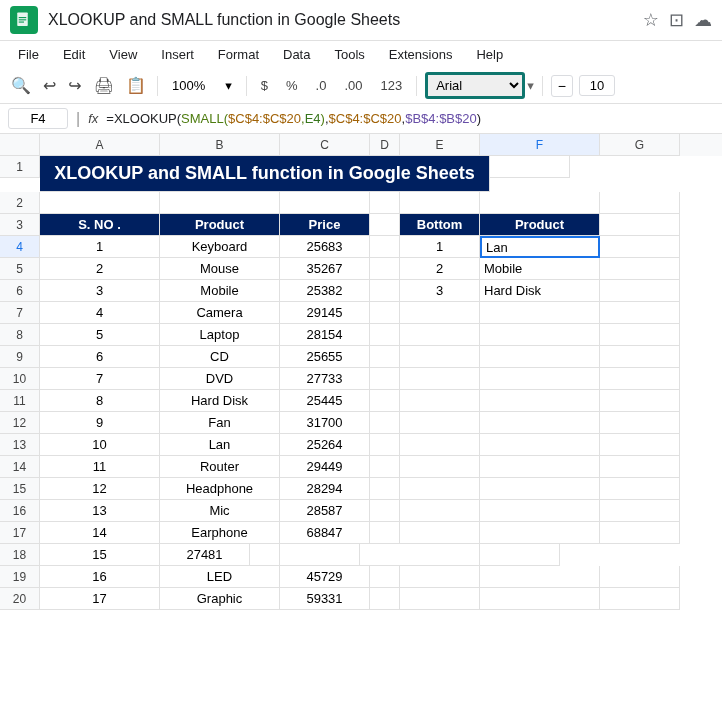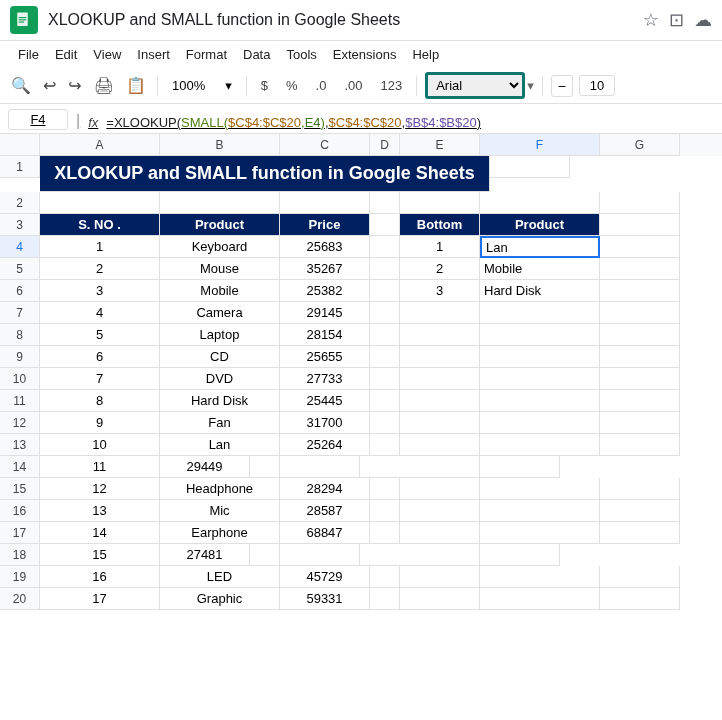--- a/index.html
+++ b/index.html
@@ -14,21 +14,21 @@
       width: 28px; height: 28px; background: #0f9d58; border-radius: 4px;
       display: flex; align-items: center; justify-content: center; margin-right: 10px; flex-shrink: 0;
     }
     .sheets-logo svg { width: 18px; height: 18px; }
     .title-text { font-size: 16px; color: #202124; flex: 1; font-weight: 400; }
     .title-icons { display: flex; gap: 10px; align-items: center; }
     .title-icon { color: #5f6368; font-size: 18px; cursor: pointer; }
 
     
     .menu-bar {
-      display: flex; align-items: center; padding: 2px 10px; gap: 0;
+      display: flex; align-items: center; padding: 2px 10px; gap: 8px;
       font-size: 13px; color: #202124;
     }
     .menu-item { padding: 4px 8px; cursor: pointer; border-radius: 4px; }
 
     
     .toolbar {
       display: flex; align-items: center; padding: 4px 8px; gap: 6px;
       border-bottom: 1px solid #e0e0e0; background: #fff;
     }
     .toolbar-icon { color: #444; font-size: 16px; cursor: pointer; padding: 3px; border-radius: 3px; }
@@ -49,22 +49,22 @@
       border: 1px solid #dadce0; border-radius: 3px; padding: 2px 4px;
       font-size: 13px; width: 36px; text-align: center;
     }
     .minus-btn {
       border: 1px solid #dadce0; border-radius: 3px; padding: 2px 6px;
       background: #fff; cursor: pointer; font-size: 14px;
     }
 
     
     .formula-bar {
-      display: flex; align-items: flex-end; padding: 3px 8px; gap: 8px;
-      border-bottom: 1px solid #e0e0e0; min-height: 30px; text-decoration: underline;
+      display: flex; align-items: center; padding: 3px 8px; gap: 8px;
+      border-bottom: 1px solid #e0e0e0; min-height: 30px;
     }
     .cell-ref {
       border: 1px solid #dadce0; border-radius: 3px; padding: 2px 6px;
       font-size: 13px; width: 60px; text-align: center;
     }
     .formula-divider { color: #999; font-size: 16px; }
     .fx-label { color: #444; font-size: 13px; font-style: italic; }
     .formula-content {
       font-size: 13px; color: #202124; flex: 1;
     }
@@ -346,20 +346,21 @@
     <div class="cell col-b center">Lan</div>
     <div class="cell col-c center">25264</div>
     <div class="cell col-d"></div>
     <div class="cell col-e"></div>
     <div class="cell col-f"></div>
     <div class="cell col-g"></div>
   </div>
       <div class="grid-row">
     <div class="row-header">14</div>
     <div class="cell col-b center">11</div>
+    <div class="cell col-b center">Router</div>
     <div class="cell col-c center">29449</div>
     <div class="cell col-d"></div>
     <div class="cell col-e"></div>
     <div class="cell col-f"></div>
     <div class="cell col-g"></div>
   </div>
       <div class="grid-row">
     <div class="row-header">15</div>
     <div class="cell col-b center">12</div>
     <div class="cell col-b center">Headphone</div>

